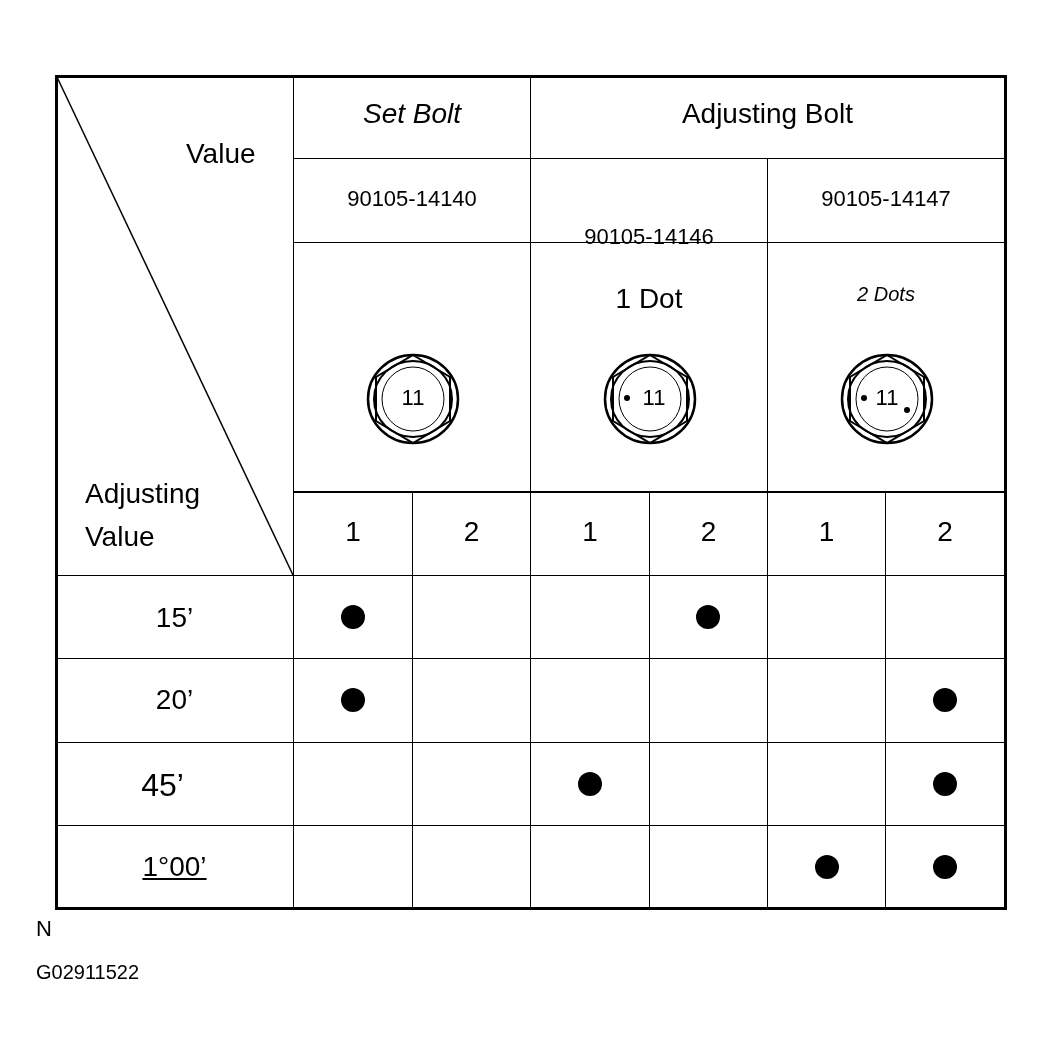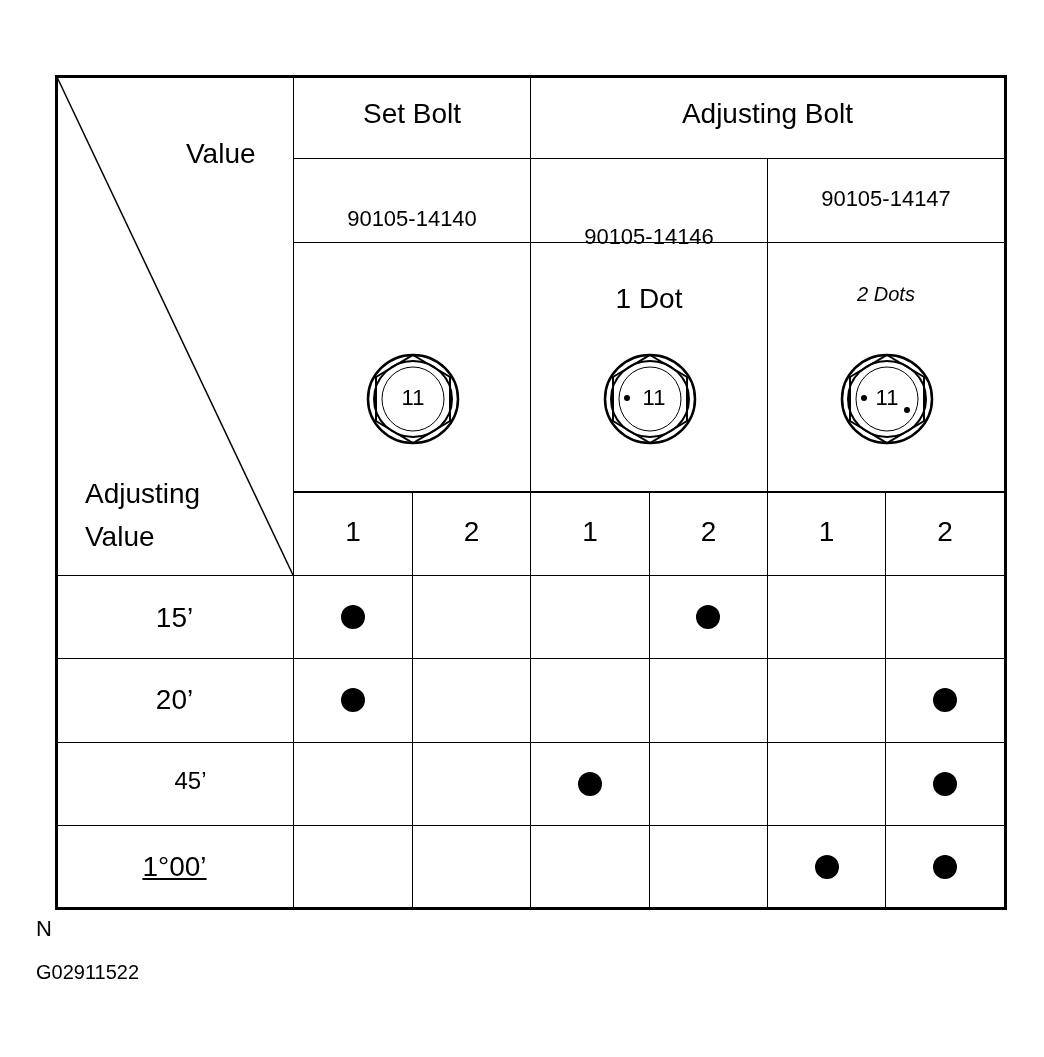--- a/index.html
+++ b/index.html
@@ -38,24 +38,24 @@
   <div class="vl" style="left:885px; top:492px; height:417px;"></div>
 
   <svg class="abs" style="left:56px; top:76px;" width="238" height="500">
     <line x1="1" y1="1" x2="237" y2="499" stroke="#000" stroke-width="1.5"></line>
   </svg>
 
   <div class="txt" style="left:186px; top:138px; font-size:28px;">Value</div>
   <div class="txt" style="left:85px; top:478px; font-size:28px; text-align:left;">Adjusting</div>
   <div class="txt" style="left:85px; top:521px; font-size:28px; text-align:left;">Value</div>
 
-  <div class="txt" style="left:294px; width:236px; top:98px; font-size:28px;">Set Bolt</div>
+  <div class="txt" style="left:294px; width:236px; top:98px; font-size:28px;font-style:italic;">Set Bolt</div>
   <div class="txt" style="left:531px; width:473px; top:98px; font-size:28px;">Adjusting Bolt</div>
 
-  <div class="txt" style="left:294px; width:236px; top:186px; font-size:22px;margin-top:20px;">90105-14140</div>
+  <div class="txt" style="left:294px; width:236px; top:186px; font-size:22px;">90105-14140</div>
   <div class="txt" style="left:531px; width:236px; top:186px; font-size:22px;margin-top:38px;">90105-14146</div>
   <div class="txt" style="left:768px; width:236px; top:186px; font-size:22px;">90105-14147</div>
 
   <div class="txt" style="left:531px; width:236px; top:283px; font-size:28px;">1 Dot</div>
   <div class="txt" style="left:768px; width:236px; top:283px; font-size:20px;font-style:italic;">2 Dots</div>
 
   <div class="abs" style="left:365px; top:352px; width:96px; height:94px;">
     <svg width="96" height="94" viewBox="0 0 96 94">
       <ellipse cx="48" cy="47" rx="45" ry="44" fill="none" stroke="#000" stroke-width="2.5"></ellipse>
       <ellipse cx="48" cy="47" rx="39" ry="38" fill="none" stroke="#000" stroke-width="2"></ellipse>
@@ -88,21 +88,21 @@
 
   <div class="txt" style="left:294px; width:118px; top:516px; font-size:28px;">1</div>
   <div class="txt" style="left:413px; width:117px; top:516px; font-size:28px;">2</div>
   <div class="txt" style="left:531px; width:118px; top:516px; font-size:28px;">1</div>
   <div class="txt" style="left:650px; width:117px; top:516px; font-size:28px;">2</div>
   <div class="txt" style="left:768px; width:117px; top:516px; font-size:28px;">1</div>
   <div class="txt" style="left:886px; width:118px; top:516px; font-size:28px;">2</div>
 
   <div class="txt" style="left:56px; width:237px; top:602px; font-size:28px;">15’</div>
   <div class="txt" style="left:56px; width:237px; top:684px; font-size:28px;">20’</div>
-  <div class="txt" style="left:72px; width:237px; top:767px; font-size:24px;">45’</div>
+  <div class="txt" style="left:44px; width:237px; top:767px; font-size:32px;">45’</div>
   <div class="txt" style="left:56px; width:237px; top:851px; font-size:28px;text-decoration:underline;">1°00’</div>
 
   <div class="dot" style="left:341px; top:605px;"></div>
   <div class="dot" style="left:696px; top:605px;"></div>
   <div class="dot" style="left:341px; top:688px;"></div>
   <div class="dot" style="left:933px; top:688px;"></div>
   <div class="dot" style="left:578px; top:772px;"></div>
   <div class="dot" style="left:933px; top:772px;"></div>
   <div class="dot" style="left:815px; top:855px;"></div>
   <div class="dot" style="left:933px; top:855px;"></div>

